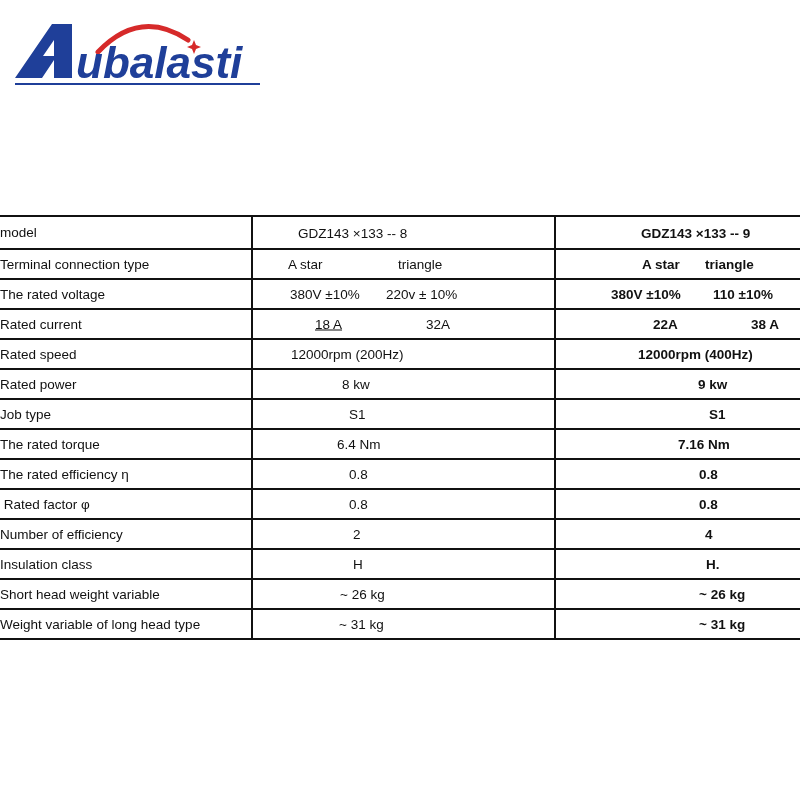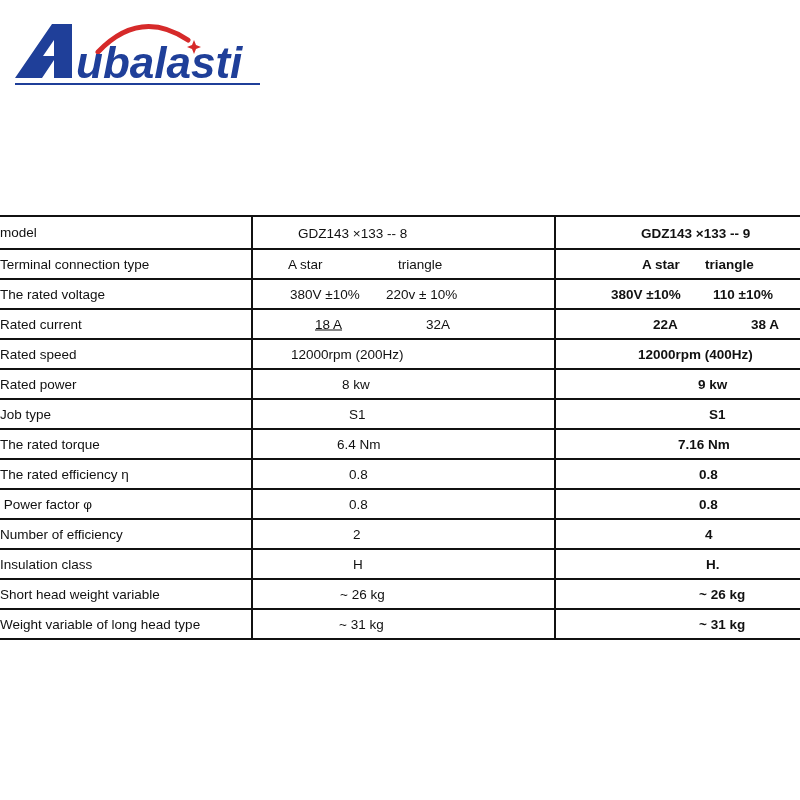--- a/index.html
+++ b/index.html
@@ -69,21 +69,21 @@
         <td class="label">The rated torque</td>
         <td class="c1"><span class="v" style="left: 84px;">6.4 Nm</span></td>
         <td class="c2"><span class="v" style="left: 122px;">7.16 Nm</span></td>
       </tr>
       <tr>
         <td class="label">The rated efficiency η</td>
         <td class="c1"><span class="v" style="left: 96px;">0.8</span></td>
         <td class="c2"><span class="v" style="left: 143px;">0.8</span></td>
       </tr>
       <tr>
-        <td class="label"> Power factor φ</td>
+        <td class="label"> Rated factor φ</td>
         <td class="c1"><span class="v" style="left: 96px;">0.8</span></td>
         <td class="c2"><span class="v" style="left: 143px;">0.8</span></td>
       </tr>
       <tr>
         <td class="label">Number of efficiency</td>
         <td class="c1"><span class="v" style="left: 100px;">2</span></td>
         <td class="c2"><span class="v" style="left: 149px;">4</span></td>
       </tr>
       <tr>
         <td class="label">Insulation class</td>

